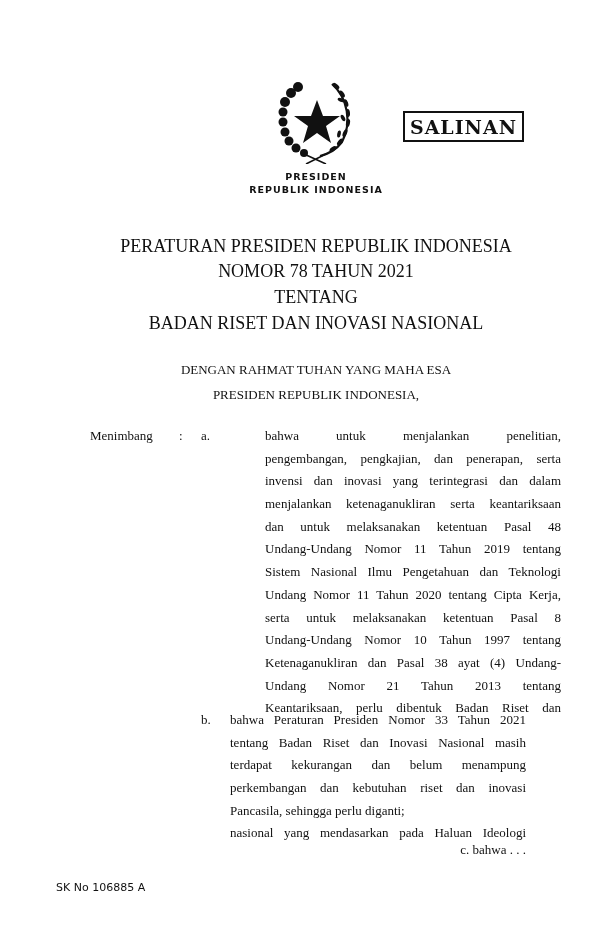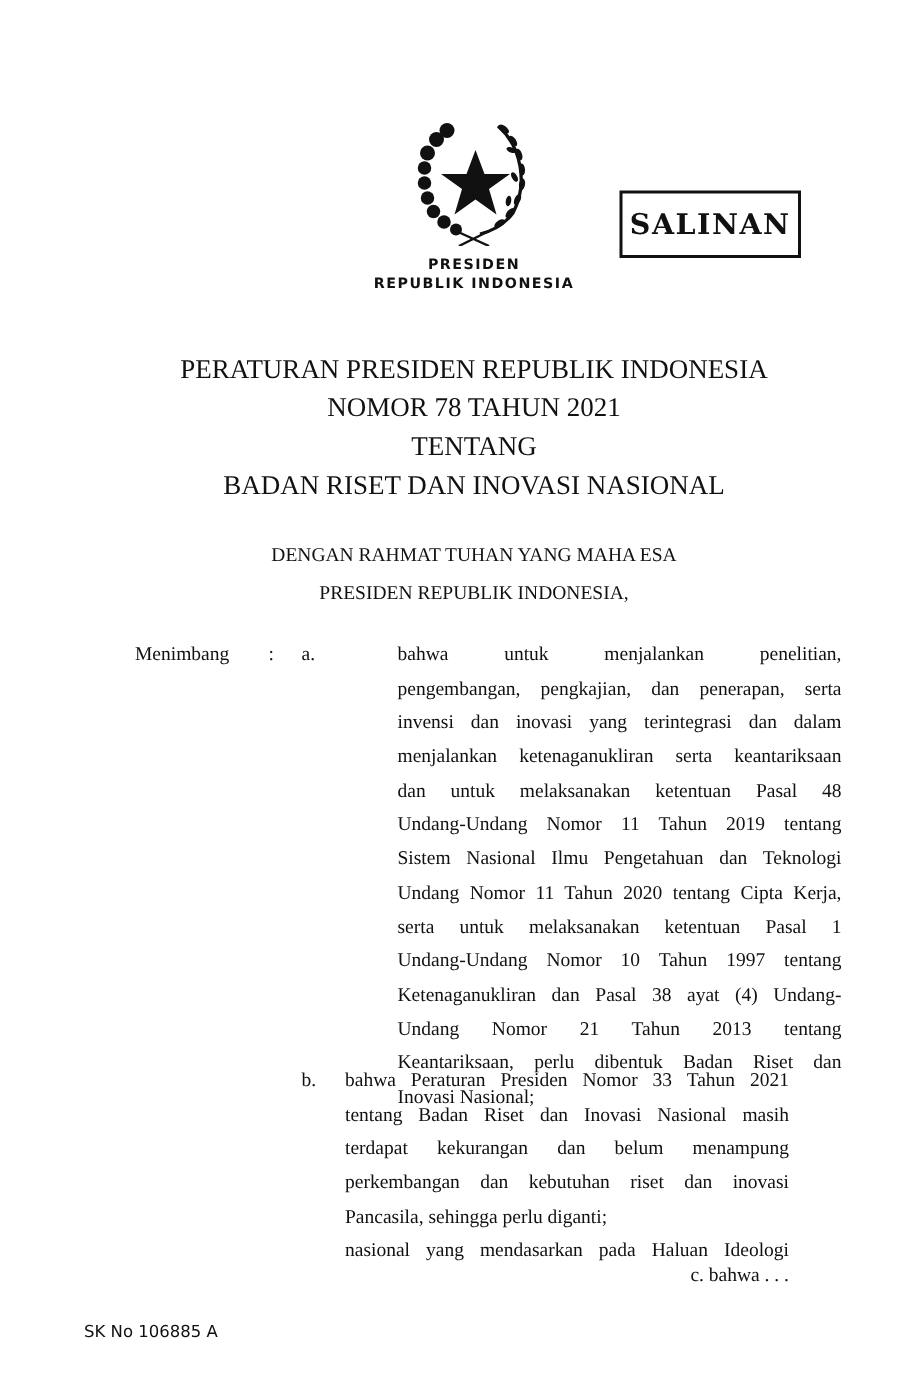--- a/index.html
+++ b/index.html
@@ -1,19 +1,19 @@
 <!DOCTYPE html>
 <html><head>
 <meta charset="utf-8">
 <style>
   html, body { margin:0; padding:0; background:#ffffff; }
   body { width:611px; height:932px; position:relative; overflow:hidden; color:#111; font-family:"DejaVu Serif", serif; }
   .abs { position:absolute; }
   .emblem { left:276px; top:78px; width:82px; height:86px; }
-  .salinan { left:413px; top:111px; width:121px; height:45px; border:2px solid #111; box-sizing:border-box; display:flex; align-items:center; justify-content:center; font-family:"DejaVu Serif", serif; font-weight:bold; font-size:19px; letter-spacing:1px;margin-top:16px; }
+  .salinan { left:403px; top:111px; width:121px; height:31px; border:2px solid #111; box-sizing:border-box; display:flex; align-items:center; justify-content:center; font-family:"DejaVu Serif", serif; font-weight:bold; font-size:19px; letter-spacing:1px; }
   .head-sans { font-family:"DejaVu Sans", sans-serif; font-weight:bold; font-size:9.5px; letter-spacing:1px; text-align:center; width:300px; left:166px; }
   .center { text-align:center; width:440px; left:96px; font-size:18px; font-family:"Liberation Serif", serif; }
   .center.big { font-size:13px; }
   .label { font-family:"Liberation Serif", serif; font-size:13px; }
   .body-text { left:230px; width:296px; font-family:"Liberation Serif", serif; font-size:13px; line-height:22.7px; text-align:justify; }
   .line { display:block; text-align:justify; text-align-last:justify; height:22.7px; white-space:nowrap; }
   .line.last { text-align-last:left; }
   .footer { left:56px; top:881px; font-family:"DejaVu Sans", sans-serif; font-size:11px; }
 </style>
 </head>
@@ -76,26 +76,25 @@
 
 <div class="abs body-text" style="top:425px;margin-left:35px;">
   <span class="line">bahwa untuk menjalankan penelitian,</span>
   <span class="line">pengembangan, pengkajian, dan penerapan, serta</span>
   <span class="line">invensi dan inovasi yang terintegrasi dan dalam</span>
   <span class="line">menjalankan ketenaganukliran serta keantariksaan</span>
   <span class="line">dan untuk melaksanakan ketentuan Pasal 48</span>
   <span class="line">Undang-Undang Nomor 11 Tahun 2019 tentang</span>
   <span class="line">Sistem Nasional Ilmu Pengetahuan dan Teknologi</span>
   <span class="line">Undang Nomor 11 Tahun 2020 tentang Cipta Kerja,</span>
-  <span class="line">serta untuk melaksanakan ketentuan Pasal 1</span>
+  <span class="line">serta untuk melaksanakan ketentuan Pasal 8</span>
   <span class="line">Undang-Undang Nomor 10 Tahun 1997 tentang</span>
   <span class="line">Ketenaganukliran dan Pasal 38 ayat (4) Undang-</span>
   <span class="line">Undang Nomor 21 Tahun 2013 tentang</span>
   <span class="line">Keantariksaan, perlu dibentuk Badan Riset dan</span>
-  <span class="line last">Inovasi Nasional;</span>
 </div>
 
 <div class="abs label" style="left:201px; top:712px;">b.</div>
 <div class="abs body-text" style="top:709px;">
   <span class="line">bahwa Peraturan Presiden Nomor 33 Tahun 2021</span>
   <span class="line">tentang Badan Riset dan Inovasi Nasional masih</span>
   <span class="line">terdapat kekurangan dan belum menampung</span>
   <span class="line">perkembangan dan kebutuhan riset dan inovasi</span>
   <span class="line last">Pancasila, sehingga perlu diganti;</span>
   <span class="line">nasional yang mendasarkan pada Haluan Ideologi</span>

